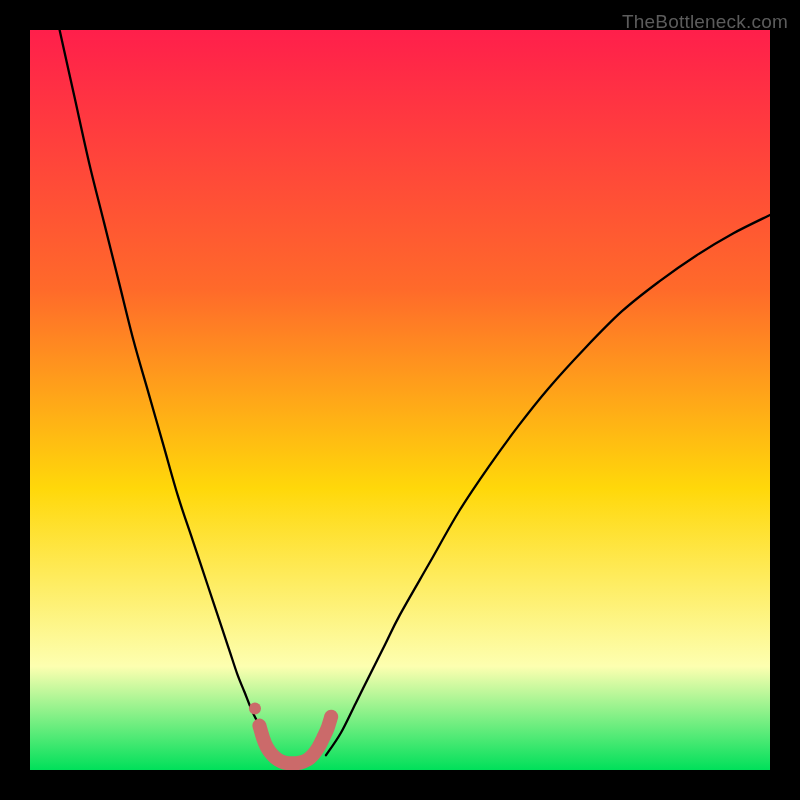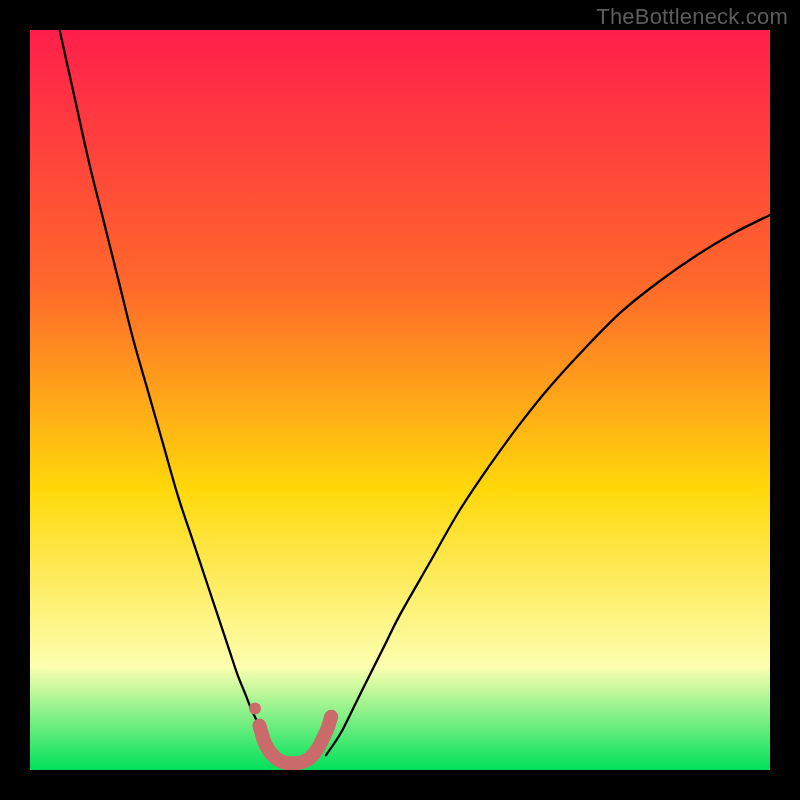--- a/index.html
+++ b/index.html
@@ -14,24 +14,24 @@
   .frame {
     position: absolute;
     top: 0;
     left: 0;
     width: 800px;
     height: 800px;
     background: #000;
   }
   .watermark {
     position: absolute;
-    top: 4px;
+    top: 11px;
     right: 12px;
     color: #5c5c5c;
-    font-size: 22px;
+    font-size: 19px;
     font-weight: 500;
     letter-spacing: 0.2px;
     z-index: 50;
   }
   .plot {
     position: absolute;
     top: 30px;
     left: 30px;
     width: 740px;
     height: 740px;

